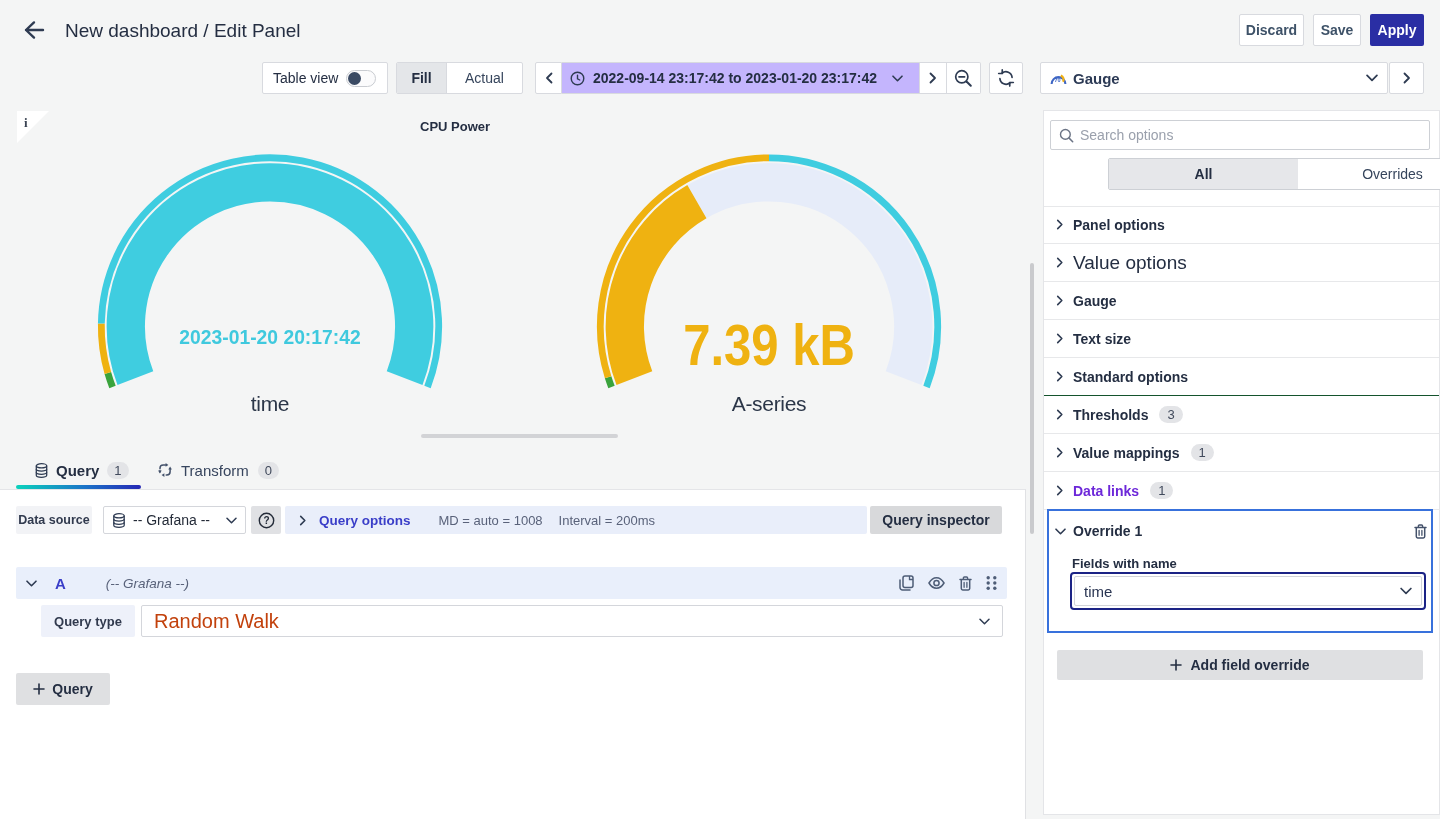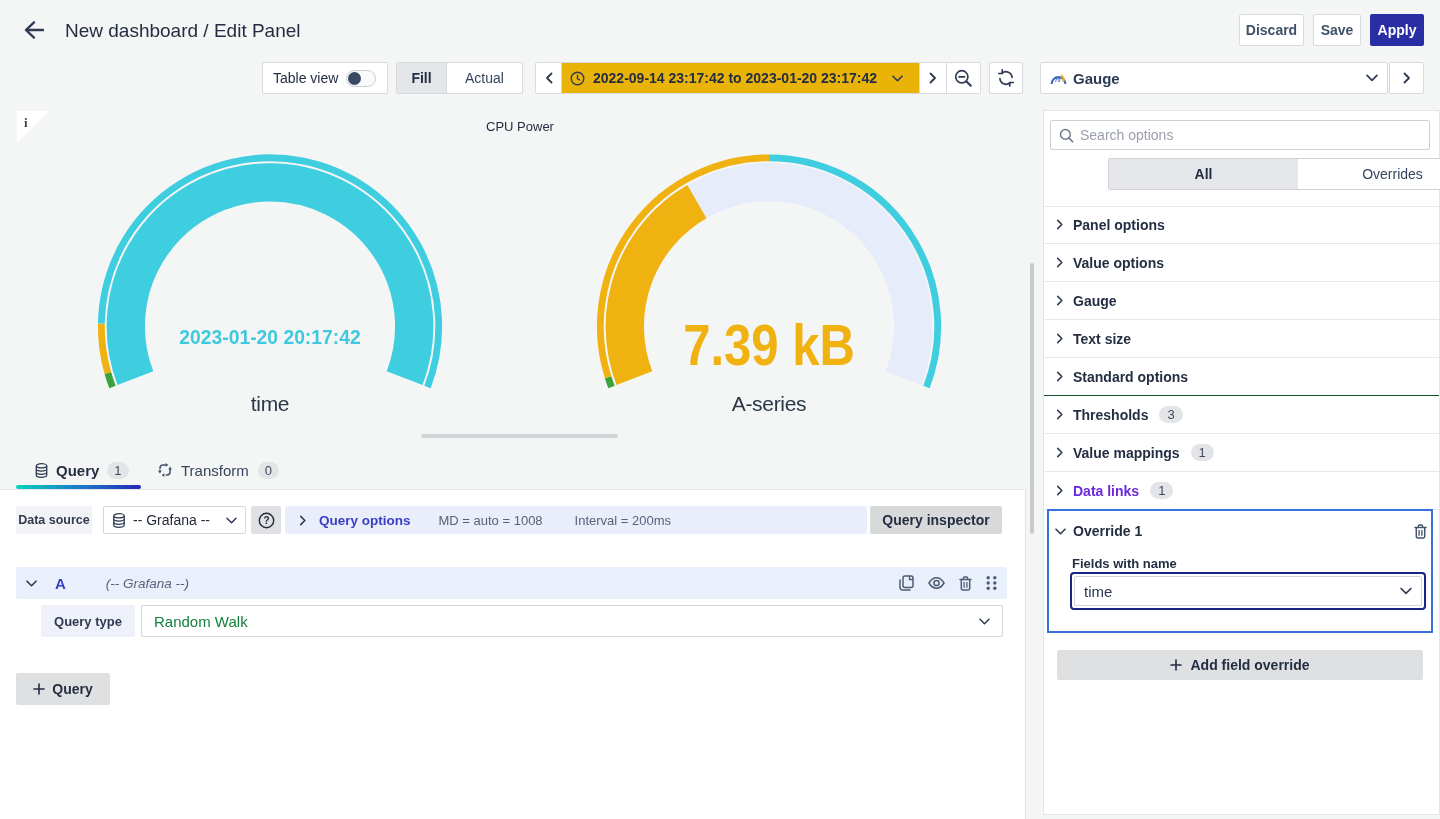--- a/index.html
+++ b/index.html
@@ -34,21 +34,21 @@
   <span style="flex:0 0 50px;align-self:stretch;display:flex;align-items:center;justify-content:center;background:#E4E6E9;border-right:1px solid #D8DADF;font-size:14px;font-weight:600;color:#242E42;">Fill</span>
   <span style="flex:1;align-self:stretch;display:flex;align-items:center;justify-content:center;font-size:14px;font-weight:500;color:#36455C;">Actual</span>
 </div>
 
 <div class="abs flexc" style="left:535px;top:62px;height:32px;">
   <div class="btn wbtn" style="width:27px;height:32px;border-radius:2px 0 0 2px;">
     <svg width="8" height="12" viewBox="0 0 8 12">
         <path d="M6.5 1.5 L2 6 L6.5 10.5" stroke="#2E3B52" stroke-width="1.8" fill="none" stroke-linecap="round" stroke-linejoin="round"></path>
       </svg>
   </div>
-  <div class="flexc" style="width:358px;height:32px;background:#eab308;border:1px solid #D8DADF;border-left:none;padding:0 8px;">
+  <div class="flexc" style="width:358px;height:32px;background:#c4b5fd;border:1px solid #D8DADF;border-left:none;padding:0 8px;">
     <svg width="15" height="15" viewBox="0 0 16 16">
         <circle cx="8" cy="8" r="6.7" stroke="#2E3B52" stroke-width="1.5" fill="none"></circle>
         <path d="M8 4.5 V8.3 L10.4 9.6" stroke="#2E3B52" stroke-width="1.5" fill="none" stroke-linecap="round"></path>
       </svg>
     <span style="margin-left:8px;font-size:14px;font-weight:700;color:#242E42;">2022-09-14 23:17:42 to 2023-01-20 23:17:42</span>
     <svg style="margin-left:15px;" width="11" height="7" viewBox="0 0 11 7">
         <path d="M1 1.2 L5.5 5.7 L10 1.2" stroke="#2E3B52" stroke-width="1.6" fill="none" stroke-linecap="round" stroke-linejoin="round"></path>
       </svg>
   </div>
   <div class="btn wbtn" style="width:27px;height:32px;border-left:none;border-radius:0;">
@@ -85,21 +85,21 @@
     </svg>
 </div>
 <div class="abs btn wbtn" style="left:1389px;top:62px;width:35px;height:32px;">
   <svg width="8" height="12" viewBox="0 0 8 12">
       <path d="M1.5 1.5 L6 6 L1.5 10.5" stroke="#2E3B52" stroke-width="1.8" fill="none" stroke-linecap="round" stroke-linejoin="round"></path>
     </svg>
 </div>
 
 <div class="abs" style="left:17px;top:111px;width:0;height:0;border-top:32px solid #FFFFFF;border-right:32px solid transparent;"></div>
 <div class="abs" style="left:24px;top:115px;font-size:13px;font-weight:700;color:#3A4453;font-family:'Liberation Serif',serif;">i</div>
-<div class="abs" style="left:420px;top:119px;width:200px;text-align:center;font-size:13px;font-weight:400;color:#242E42;">CPU Power</div>
+<div class="abs" style="left:420px;top:119px;width:200px;font-size:13px;font-weight:700;color:#242E42;">CPU Power</div>
 
 <svg class="abs" style="left:0;top:0;" width="1024" height="440" viewBox="0 0 1024 440">
 
   <path d="M 112.50 386.96 A 168.7 168.7 0 0 1 107.84 373.00" stroke="#3AA33C" stroke-width="6.8" fill="none"></path>
   <path d="M 107.84 373.00 A 168.7 168.7 0 0 1 101.33 323.56" stroke="#EFB211" stroke-width="6.8" fill="none"></path>
   <path d="M 101.33 323.56 A 168.7 168.7 0 1 1 427.50 386.96" stroke="#3FCDE0" stroke-width="6.8" fill="none"></path>
 
   <path d="M 135.38 378.18 A 144.2 144.2 0 1 1 404.62 378.18" stroke="#3FCDE0" stroke-width="38.3" fill="none"></path>
 
   <path d="M 611.50 386.96 A 168.7 168.7 0 0 1 608.11 377.23" stroke="#3AA33C" stroke-width="6.8" fill="none"></path>
@@ -168,21 +168,21 @@
       <circle cx="8.5" cy="8.5" r="7.2" stroke="#242B38" stroke-width="1.4" fill="none"></circle>
       <text x="8.5" y="12" font-size="10" font-weight="bold" fill="#242B38" text-anchor="middle">?</text>
     </svg>
 </div>
 <div class="abs flexc" style="left:285px;top:506px;width:582px;height:28px;background:#E9EEFA;border-radius:2px;padding:0 14px;">
   <svg width="8" height="11" viewBox="0 0 8 12">
       <path d="M1.5 1.5 L6 6 L1.5 10.5" stroke="#2E3B52" stroke-width="1.7" fill="none" stroke-linecap="round" stroke-linejoin="round"></path>
     </svg>
   <span style="margin-left:12px;font-size:13.5px;font-weight:600;color:#3A3EC8;">Query options</span>
   <span style="margin-left:28px;font-size:13px;color:#59627A;">MD = auto = 1008</span>
-  <span style="margin-left:32px;font-size:13px;color:#59627A;">Interval = 200ms</span>
+  <span style="margin-left:16px;font-size:13px;color:#59627A;">Interval = 200ms</span>
 </div>
 <div class="abs btn" style="left:870px;top:506px;width:132px;height:28px;background:#D8D9DB;color:#242E42;font-weight:600;">Query inspector</div>
 
 <div class="abs flexc" style="left:16px;top:567px;width:991px;height:32px;background:#E9EFFB;border-radius:2px;padding:0 10px;">
   <svg width="11" height="7" viewBox="0 0 11 7">
       <path d="M1 1.2 L5.5 5.7 L10 1.2" stroke="#2E3B52" stroke-width="1.6" fill="none" stroke-linecap="round" stroke-linejoin="round"></path>
     </svg>
   <span style="margin-left:18px;font-size:15px;font-weight:600;color:#3A3EC8;">A</span>
   <span style="margin-left:40px;font-size:13.5px;font-style:italic;color:#59627A;">(-- Grafana --)</span>
   <span style="margin-left:auto;display:flex;align-items:center;gap:14px;">
@@ -209,21 +209,21 @@
         <circle cx="2.2" cy="12.2" r="1.7"></circle>
         <circle cx="8.8" cy="12.2" r="1.7"></circle>
       </svg>
   </span>
 </div>
 
 <div class="abs flexc" style="left:41px;top:605px;width:94px;height:32px;background:#EEF1FA;border-radius:2px;justify-content:center;">
     <span style="font-size:13px;font-weight:600;color:#313A4E;">Query type</span>
   </div>
 <div class="abs flexc" style="left:141px;top:605px;width:862px;height:32px;background:#fff;border:1px solid #D4D6DB;border-radius:2px;padding:0 12px;">
-  <span style="font-size:15px;color:#15803d;">Random Walk</span>
+  <span style="font-size:20px;color:#c2410c;">Random Walk</span>
   <svg style="margin-left:auto;" width="11" height="7" viewBox="0 0 11 7">
       <path d="M1 1.2 L5.5 5.7 L10 1.2" stroke="#2E3B52" stroke-width="1.5" fill="none" stroke-linecap="round" stroke-linejoin="round"></path>
     </svg>
 </div>
 
 <div class="abs btn" style="left:16px;top:673px;width:94px;height:32px;background:#DFE0E2;color:#242E42;font-weight:600;">
   <svg style="margin-right:7px;" width="12" height="12" viewBox="0 0 12 12">
       <path d="M6 1 V11 M1 6 H11" stroke="#242E42" stroke-width="1.6" stroke-linecap="round"></path>
     </svg>Query
 </div>
@@ -248,21 +248,21 @@
   <svg width="8" height="11" viewBox="0 0 8 12">
       <path d="M1.5 1.5 L6 6 L1.5 10.5" stroke="#2E3B52" stroke-width="1.7" fill="none" stroke-linecap="round" stroke-linejoin="round"></path>
     </svg>
   <span style="margin-left:9px;font-size:14px;font-weight:600;color:#242E42;">Panel options</span>
 
 </div>
 <div class="abs flexc" style="left:1044px;top:244px;width:395px;height:38px;border-bottom:1px solid #E7E8EA;padding-left:12px;">
   <svg width="8" height="11" viewBox="0 0 8 12">
       <path d="M1.5 1.5 L6 6 L1.5 10.5" stroke="#2E3B52" stroke-width="1.7" fill="none" stroke-linecap="round" stroke-linejoin="round"></path>
     </svg>
-  <span style="margin-left:9px;font-size:14px;font-weight:700;color:#242E42;">Value options</span>
+  <span style="margin-left:9px;font-size:19px;font-weight:400;color:#242E42;">Value options</span>
 
 </div>
 <div class="abs flexc" style="left:1044px;top:282px;width:395px;height:38px;border-bottom:1px solid #E7E8EA;padding-left:12px;">
   <svg width="8" height="11" viewBox="0 0 8 12">
       <path d="M1.5 1.5 L6 6 L1.5 10.5" stroke="#2E3B52" stroke-width="1.7" fill="none" stroke-linecap="round" stroke-linejoin="round"></path>
     </svg>
   <span style="margin-left:9px;font-size:14px;font-weight:600;color:#242E42;">Gauge</span>
 
 </div>
 <div class="abs flexc" style="left:1044px;top:320px;width:395px;height:38px;border-bottom:1px solid #E7E8EA;padding-left:12px;">

